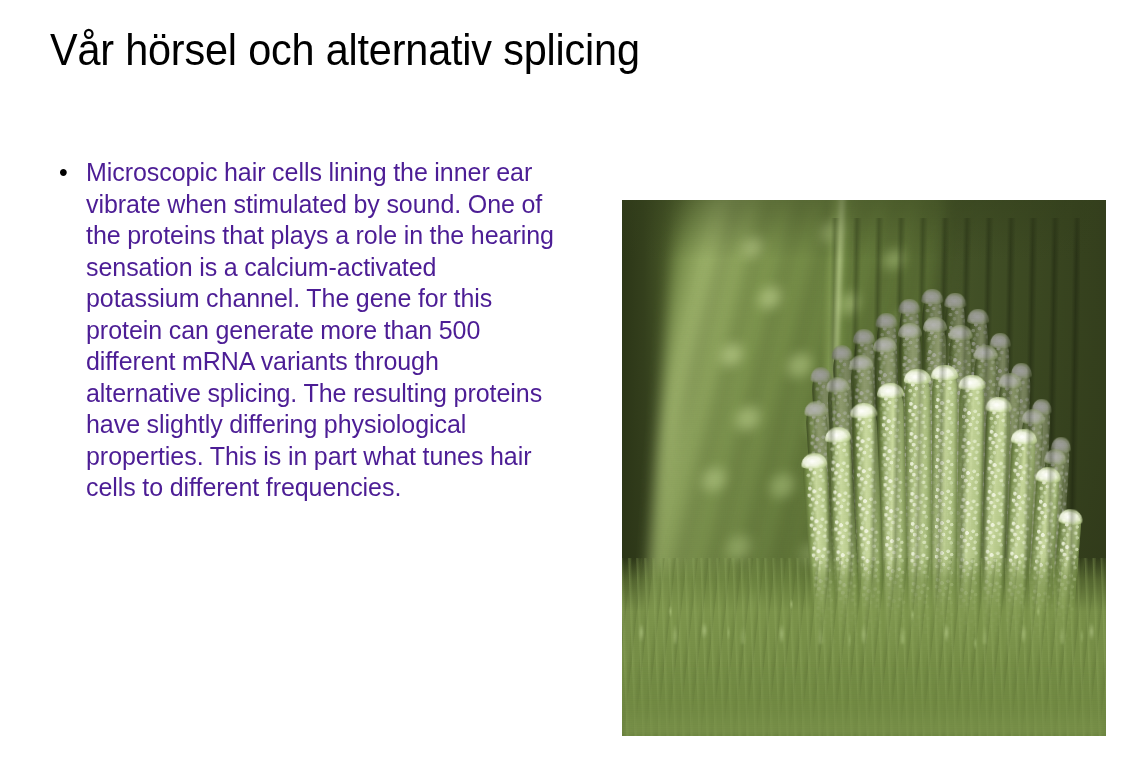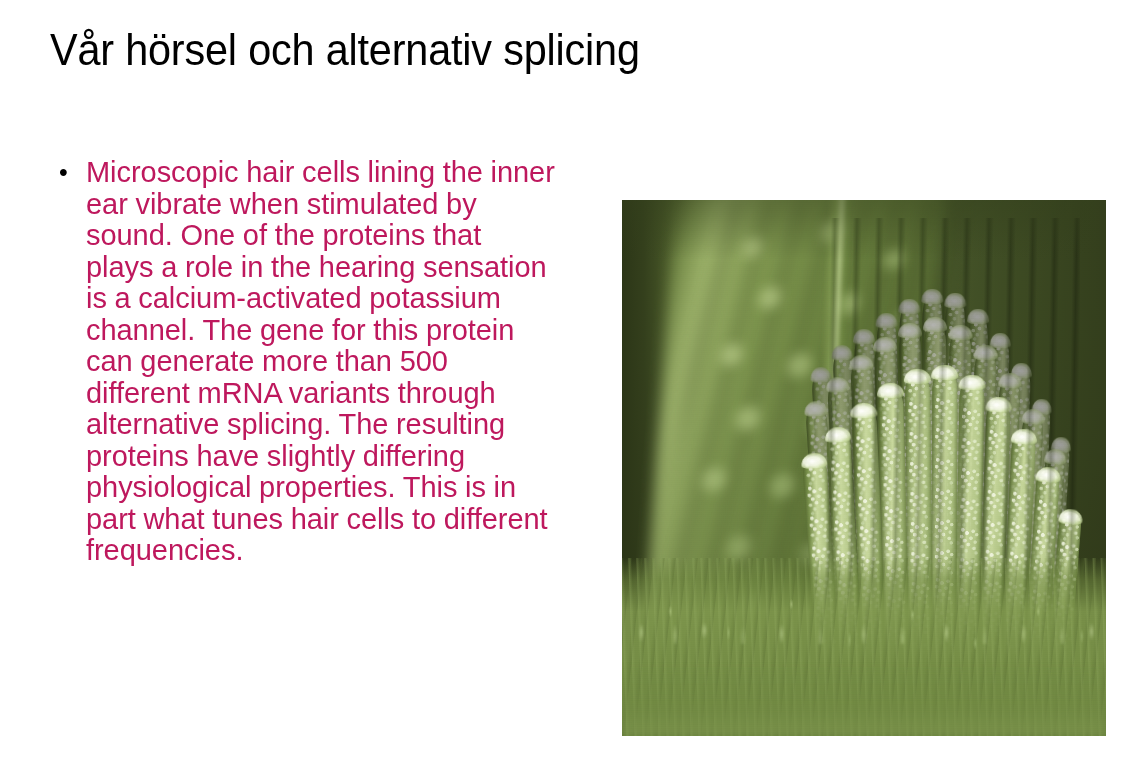--- a/index.html
+++ b/index.html
@@ -57,23 +57,23 @@
     flex: 0 0 30px;
     font-size: 25px;
     line-height: 31.5px;
     color: #000000;
     text-align: left;
     padding-left: 3px;
     box-sizing: border-box;
   }
   .bullet-text {
     flex: 1 1 auto;
-    font-size: 29px;
+    font-size: 25px;
     line-height: 31.5px;
-    color: #be185d;
+    color: #4c1d95;
     text-align: left;
     word-spacing: -0.3px;
     letter-spacing: -0.05px;
   }
 
   
   #micrograph {
     position: absolute;
     left: 622px;
     top: 200px;

